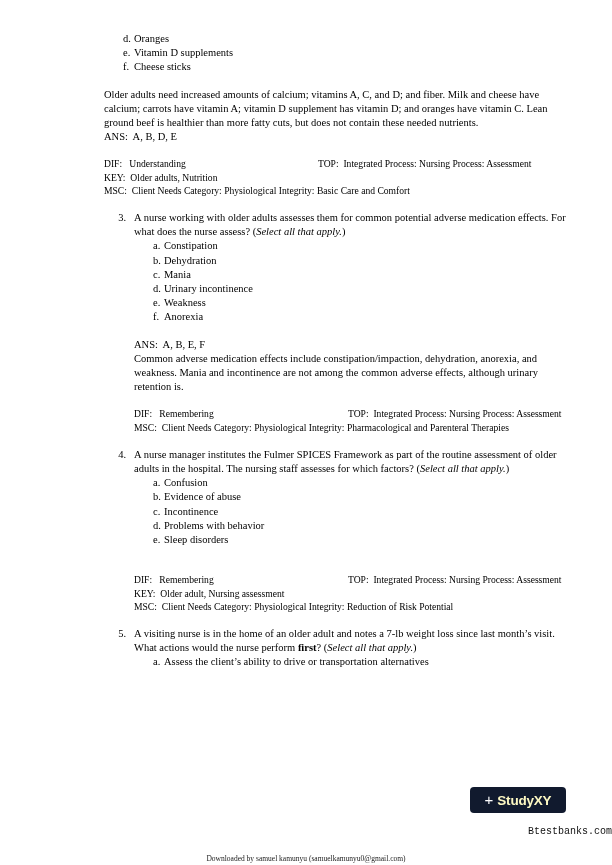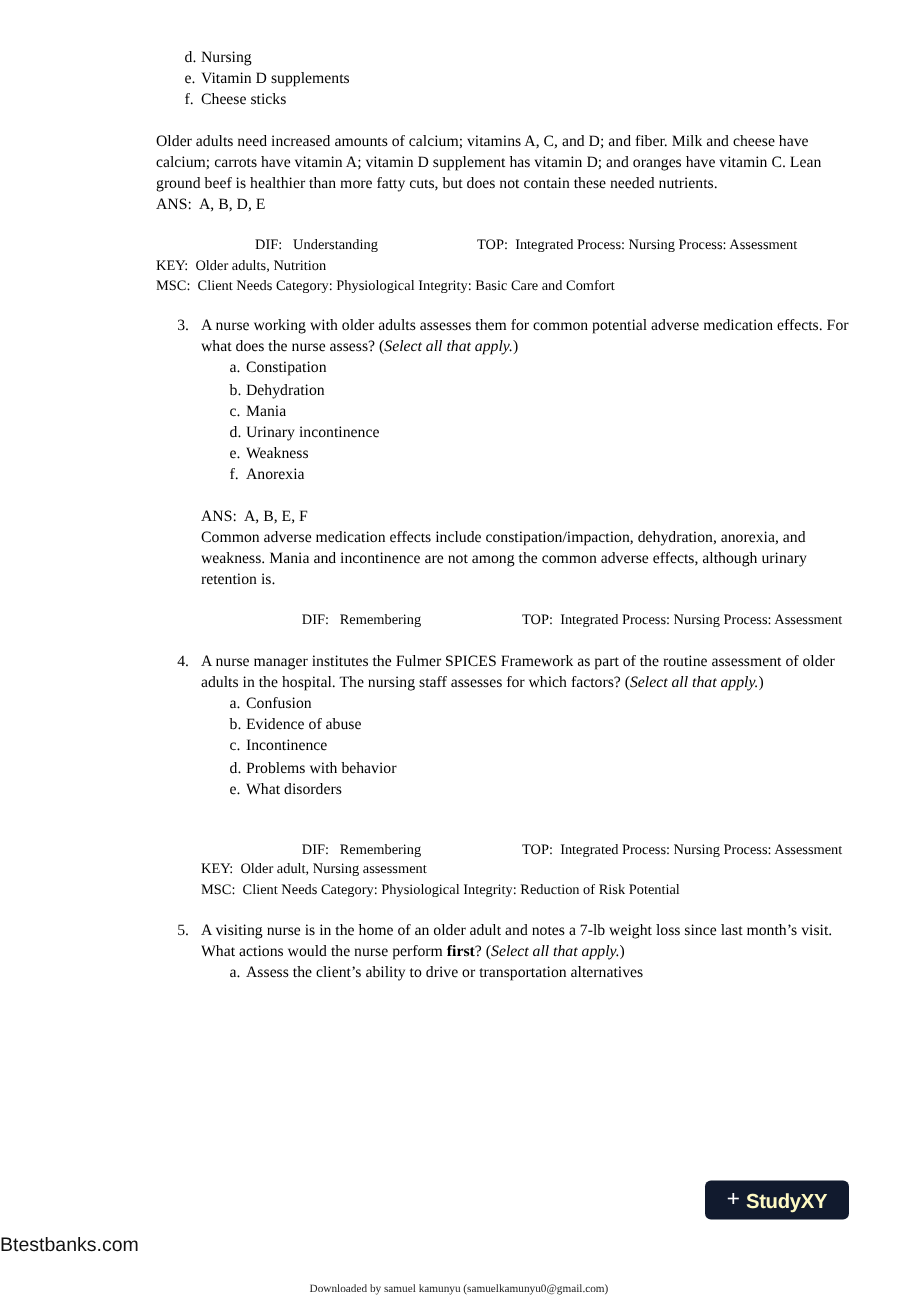--- a/index.html
+++ b/index.html
@@ -81,21 +81,20 @@
   .meta {
     font-size: 9.6px;
     line-height: 13.2px;
   }
   .meta-row {
     display: flex;
   }
   .meta-left {
     width: 214px;
     flex: 0 0 214px;
-    text-align: center;
   }
   .meta-lbl { }
   .meta-sp { white-space: pre; }
 
   
   .badge {
     position: absolute;
     right: 46px;
     bottom: 52px;
     width: 96px;
@@ -120,23 +119,23 @@
     font-weight: bold;
     font-family: "Liberation Sans", sans-serif;
     letter-spacing: -0.2px;
   }
 
   .site {
     position: absolute;
     left: 0;
     right: 0;
     bottom: 28px;
-    text-align: left;
-    font-size: 13px;
-    font-family: Liberation Sans, sans-serif;
+    text-align: right;
+    font-size: 10px;
+    font-family: Liberation Mono, monospace;
     color: #111111;
   }
   .dlnote {
     position: absolute;
     left: 0;
     right: 0;
     bottom: 2px;
     text-align: center;
     font-size: 7.5px;
     font-family: "Liberation Serif", serif;
@@ -145,21 +144,21 @@
 </style>
 </head>
 <body>
 
 <div class="page">
   <div class="content">
 
     <ul class="opts indent-body">
       <li class="opt">
         <span class="opt-letter">d.</span>
-        <span class="opt-text">Nursing</span>
+        <span class="opt-text">Oranges</span>
       </li>
       <li class="opt">
         <span class="opt-letter">e.</span>
         <span class="opt-text">Vitamin D supplements</span>
       </li>
       <li class="opt">
         <span class="opt-letter">f.</span>
         <span class="opt-text">Cheese sticks</span>
       </li>
     </ul>
@@ -223,20 +222,23 @@
     <div class="line indent">ANS:  A, B, E, F</div>
     <div class="line indent para">Common adverse medication effects include constipation/impaction, dehydration, anorexia, and weakness. Mania and incontinence are not among the common adverse effects, although urinary retention is.</div>
 
     <div class="gap-m"></div>
 
     <div class="meta indent">
       <div class="meta-row">
         <span class="meta-left"><span class="meta-lbl">DIF:</span><span class="meta-sp">   </span><span>Remembering</span></span>
         <span><span class="meta-lbl">TOP:</span><span class="meta-sp">  </span><span>Integrated Process: Nursing Process: Assessment</span></span>
       </div>
+      <div class="meta-row">
+        <span><span class="meta-lbl">MSC:</span><span class="meta-sp">  </span><span>Client Needs Category: Physiological Integrity: Pharmacological and Parenteral Therapies</span></span>
+      </div>
     </div>
 
     <div class="gap-l"></div>
 
     <div class="qrow">
       <div class="qnum">4.</div>
       <div class="qbody"><span>A nurse manager institutes the Fulmer SPICES Framework as part of the routine assessment of older adults in the hospital. The nursing staff assesses for which factors? (</span><span class="ital">Select all that apply.</span><span>)</span></div>
     </div>
 
     <ul class="opts indent">
@@ -251,21 +253,21 @@
       <li class="opt">
         <span class="opt-letter">c.</span>
         <span class="opt-text">Incontinence</span>
       </li>
       <li class="opt">
         <span class="opt-letter">d.</span>
         <span class="opt-text">Problems with behavior</span>
       </li>
       <li class="opt">
         <span class="opt-letter">e.</span>
-        <span class="opt-text">What disorders</span>
+        <span class="opt-text">Sleep disorders</span>
       </li>
     </ul>
 
     <div class="gap-m"></div>
 
 
     <div class="gap-m"></div>
 
     <div class="meta indent">
       <div class="meta-row">

